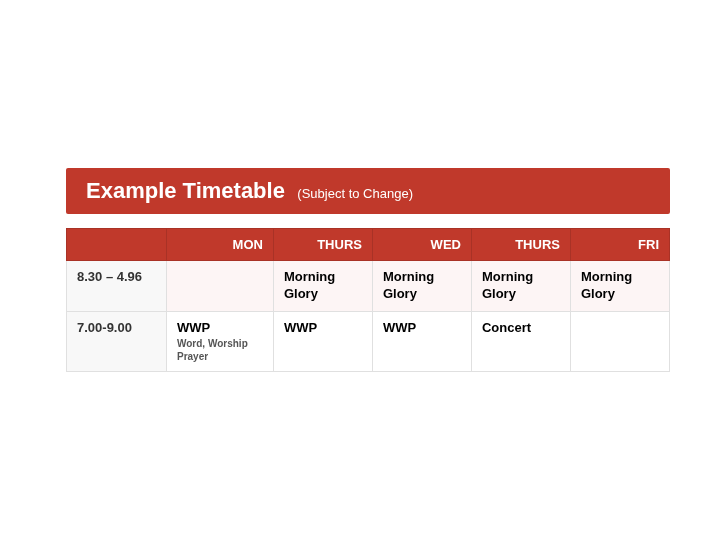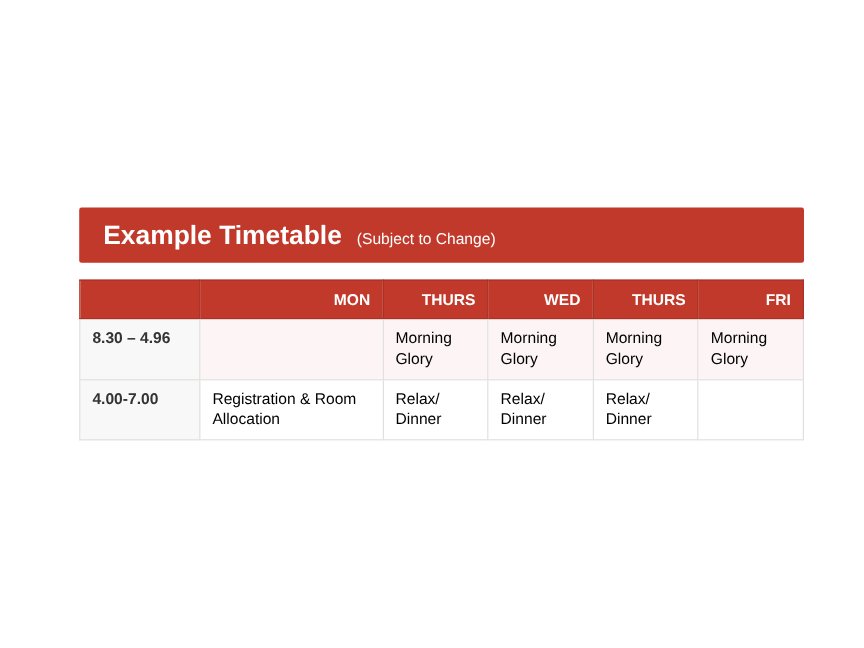--- a/index.html
+++ b/index.html
@@ -59,20 +59,21 @@
 
     thead th:first-child {
       width: 100px;
     }
 
     tbody td {
       border: 1px solid #e0e0e0;
       padding: 8px 10px;
       vertical-align: top;
       line-height: 1.3;
+      font-weight: bold;
     }
 
     tbody tr:nth-child(odd) {
       background: #fdf5f5;
     }
 
     tbody tr:nth-child(even) {
       background: #ffffff;
     }
 
@@ -112,22 +113,22 @@
     <tbody id="table-body">
     <tr>
           <td>8.30 – 4.96</td>
           <td></td>
           <td>Morning Glory</td>
           <td>Morning Glory</td>
           <td>Morning Glory</td>
           <td>Morning Glory</td>
         </tr>
         <tr>
-          <td>4.00-7.00</td>
-          <td>Registration &amp; Room Allocation</td>
-          <td>Relax/ Dinner</td>
-          <td>Relax/ Dinner</td>
-          <td>Relax/ Dinner</td>
+          <td>7.00-9.00</td>
+          <td>WWP<span class="sub-label">Word, Worship Prayer</span></td>
+          <td>WWP</td>
+          <td>WWP</td>
+          <td>Concert</td>
           <td></td>
         </tr>
       </tbody>
   </table>
 </div>
 
 </body></html>

